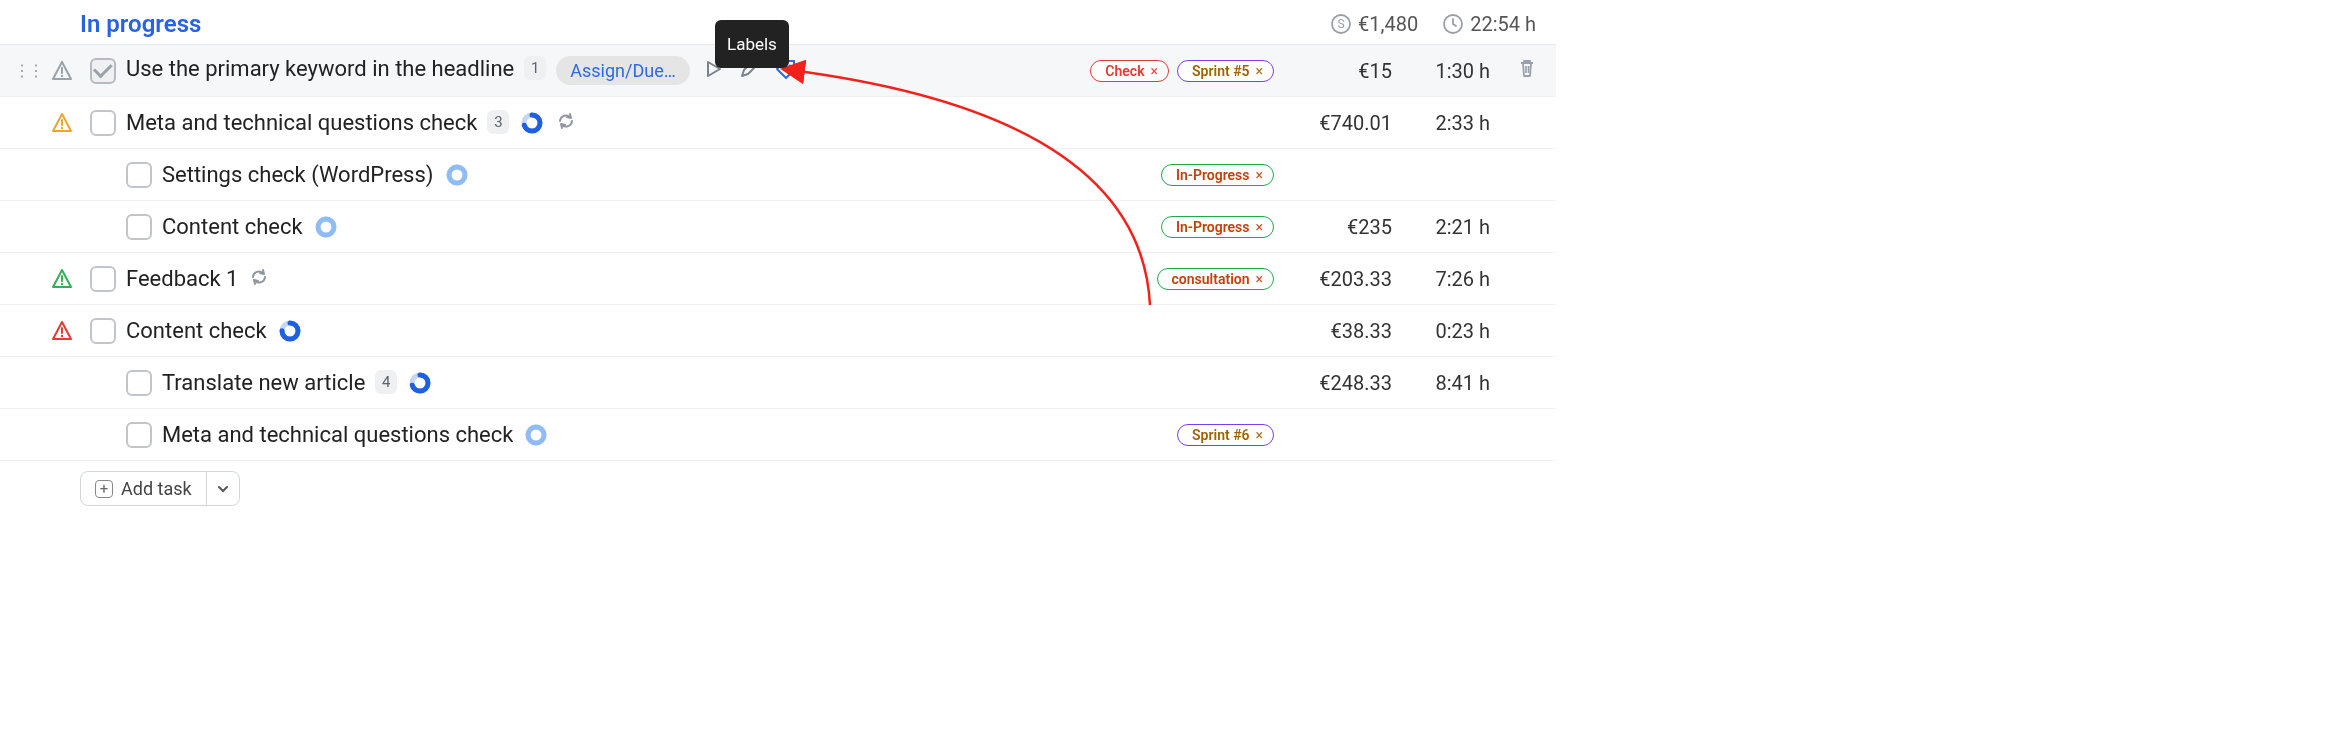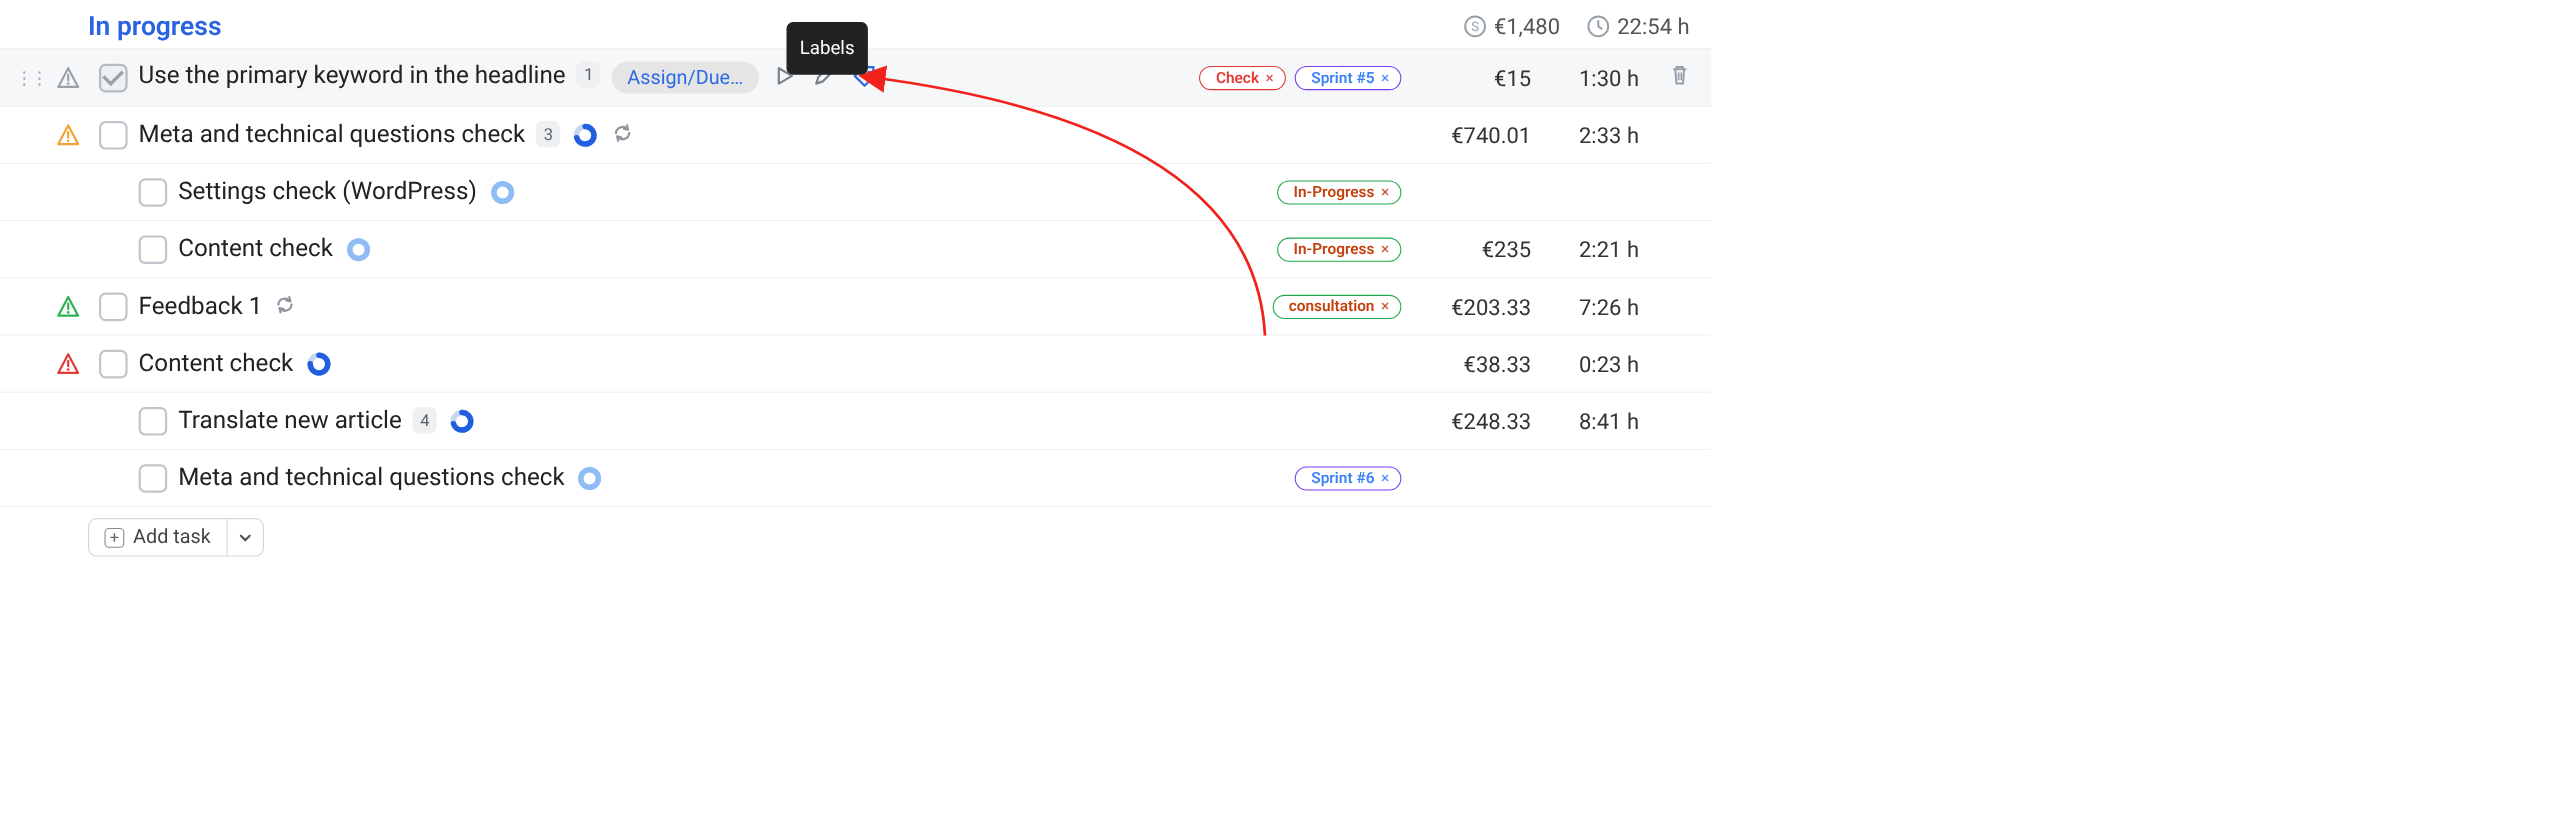--- a/index.html
+++ b/index.html
@@ -85,21 +85,21 @@
   .right-area { display:flex; align-items:center; gap:18px; }
   .tags { display:flex; gap:8px; }
   .tag-chip {
     border-radius:18px; padding:2px 10px 2px 14px;
     display:inline-flex; align-items:center; gap:6px;
     font-size:14px; font-weight:600;
     background:#fff;
   }
   .tag-chip .x { font-weight:400; opacity:.9; }
   .chip-red    { color:#e33a36; border:1.6px solid #e33a36; }
-  .chip-purple { color:#3b82f6; border:1.6px solid #7a3ff2; }
+  .chip-purple { color:#a16207; border:1.6px solid #7a3ff2; }
   .chip-green  { color:#c2410c; border:1.6px solid #1fa94a; }
   .cost { width:100px; text-align:right; color:#333; font-size:20px; }
   .hours{ width:80px;  text-align:right; color:#333; font-size:20px; }
   .trash-col { width:30px; text-align:right; color:#98a0a9; }
   .progress-ring { display:inline-flex; }
   .refresh { color:#9097a0; display:inline-flex; }
   .addtask-row { padding:10px 0 20px 80px; }
   .addtask-btn {
     display:inline-flex; align-items:stretch;
     border:1.5px solid #d3d7dc; border-radius:8px;

